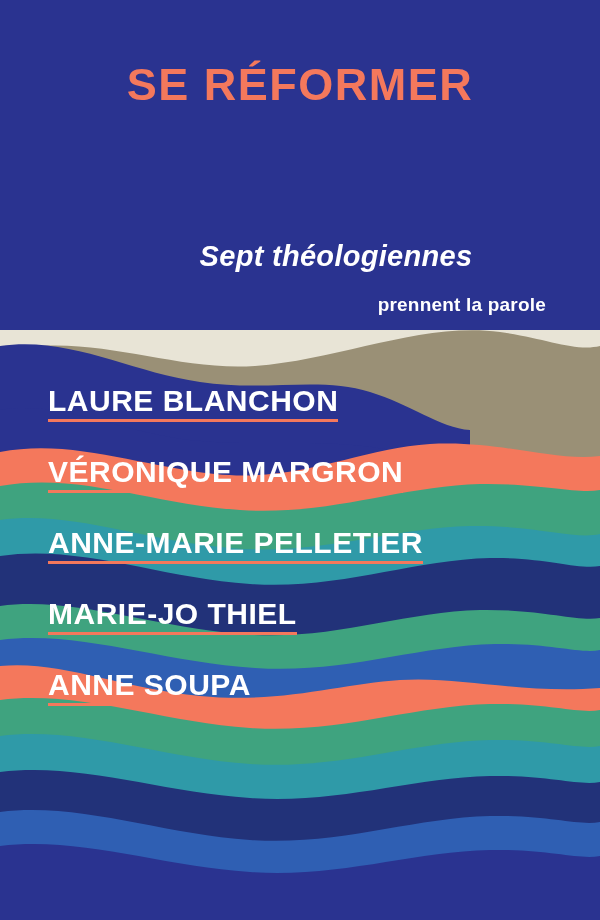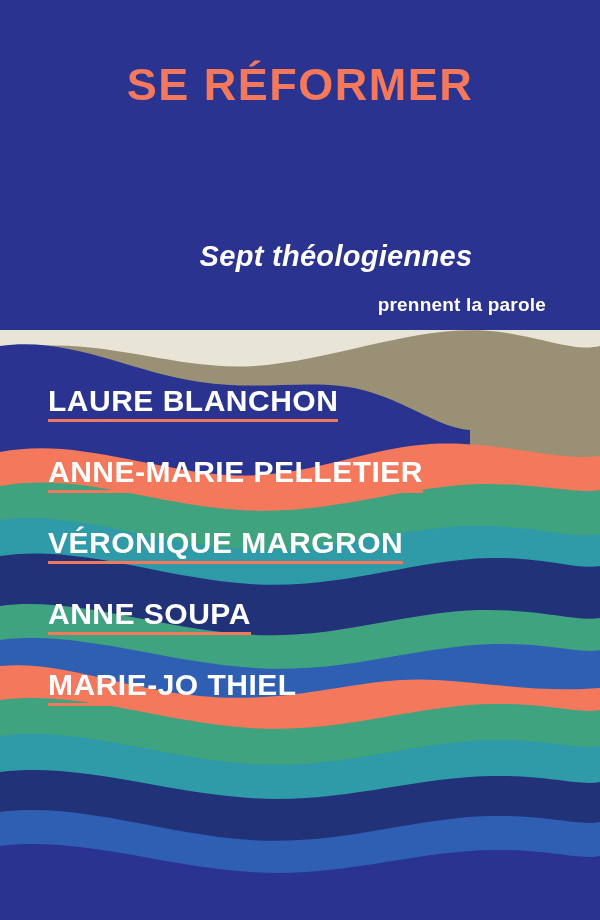--- a/index.html
+++ b/index.html
@@ -148,20 +148,20 @@
     <div class="title-line">SE RÉFORMER</div>
   </div>
 
   <div id="subtitle-block">
     <div class="sub-line-1">Sept théologiennes</div>
     <div class="sub-line-2">prennent la parole</div>
   </div>
 
   <div id="authors">
     <div class="author-row"><span class="author">LAURE BLANCHON</span></div>
+    <div class="author-row"><span class="author">VÉRONIQUE MARGRON</span></div>
     <div class="author-row"><span class="author">ANNE-MARIE PELLETIER</span></div>
-    <div class="author-row"><span class="author">VÉRONIQUE MARGRON</span></div>
+    <div class="author-row"><span class="author">MARIE-JO THIEL</span></div>
     <div class="author-row"><span class="author">ANNE SOUPA</span></div>
-    <div class="author-row"><span class="author">MARIE-JO THIEL</span></div>
   </div>
 
 
 </div>
 
 </body></html>

